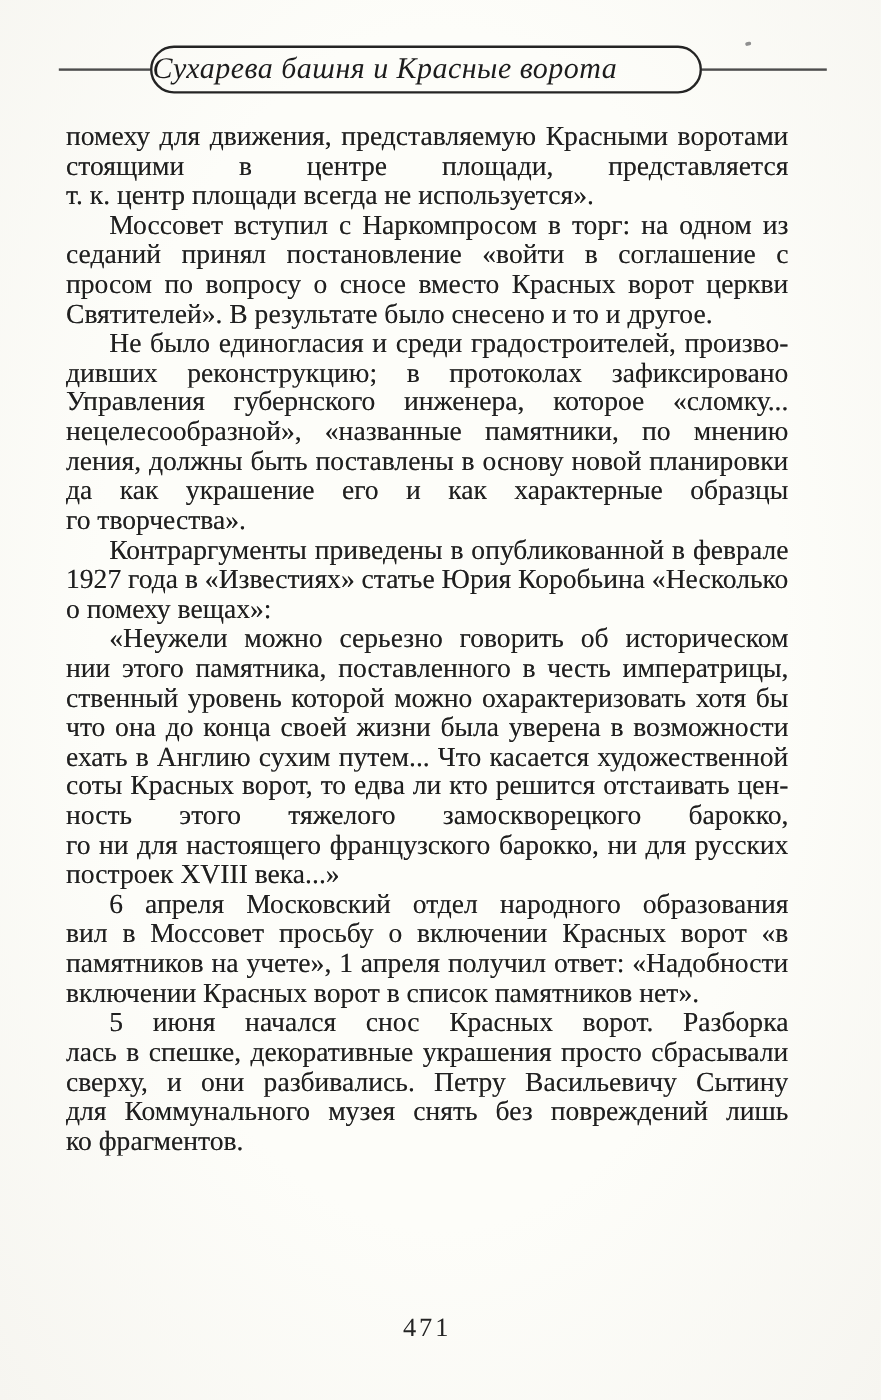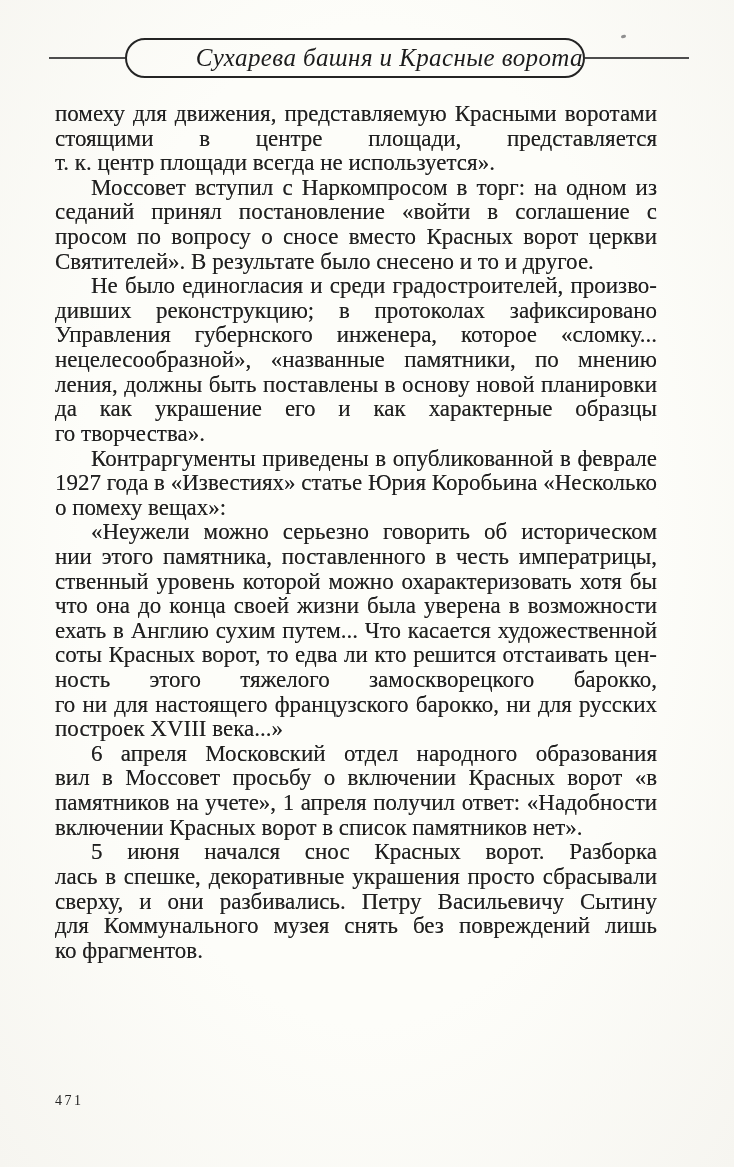--- a/index.html
+++ b/index.html
@@ -23,21 +23,21 @@
   .rule-right { left: 585px; top: 57px; width: 104px; }
   .title-box {
     position: absolute;
     left: 125px; top: 38px;
     width: 460px; height: 40px;
     box-sizing: border-box;
     border: 2px solid #242424;
     border-radius: 21px;
     display: flex;
     align-items: center;
-    justify-content: flex-end;
+    justify-content: flex-start;
     background: transparent;
   }
   .title {
     font-style: italic;
     font-size: 25px;
     letter-spacing: 0.4px;
     white-space: nowrap;
     color: #1c1c1c;
   }
   .speck {
@@ -67,21 +67,22 @@
     white-space: normal;
   }
   .line.last { text-align-last: left; }
   .line.indent { padding-left: 36px; }
 
   
   .page-number {
     position: absolute;
     left: 55px; top: 1093px;
     width: 602px;
-    font-size: 14px;
+    text-align: center;
+    font-size: 22px;
     letter-spacing: 2.5px;
     color: #242424;
   }
 </style>
 </head>
 <body>
 
 <div class="page">
 
   <div>

